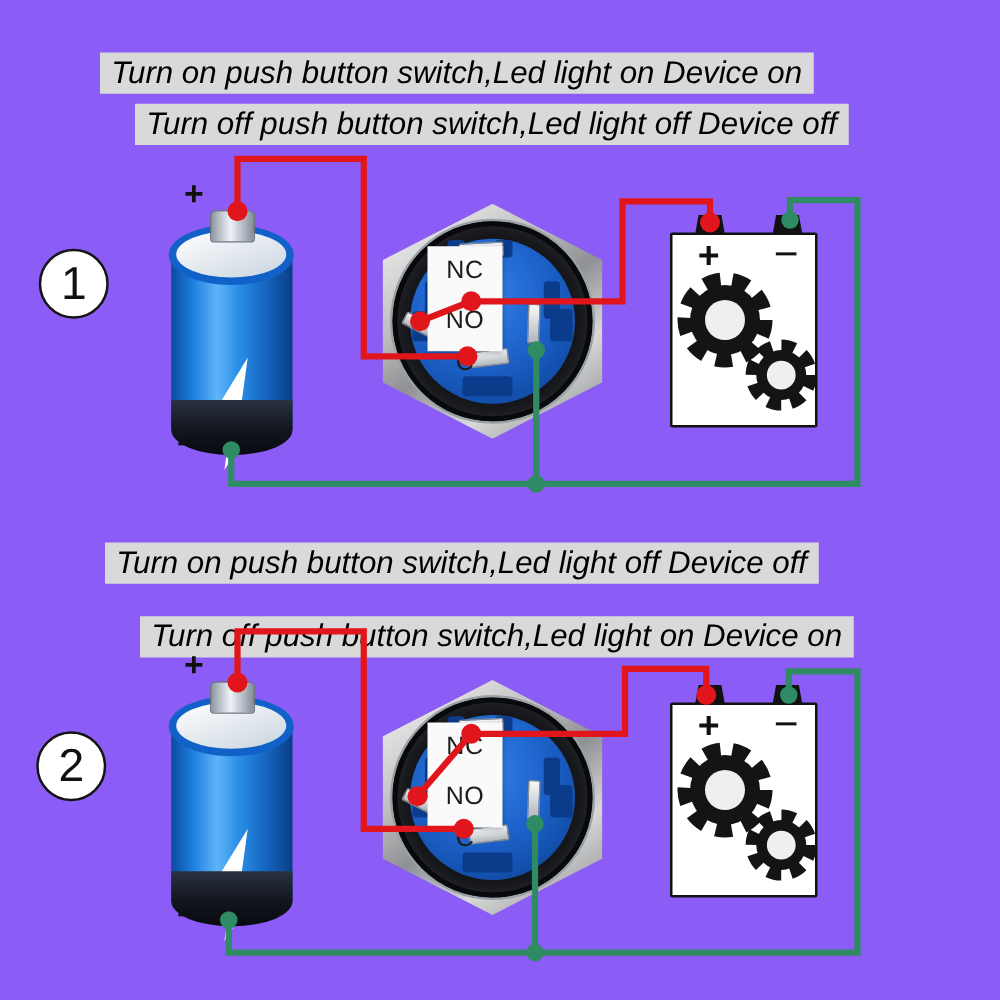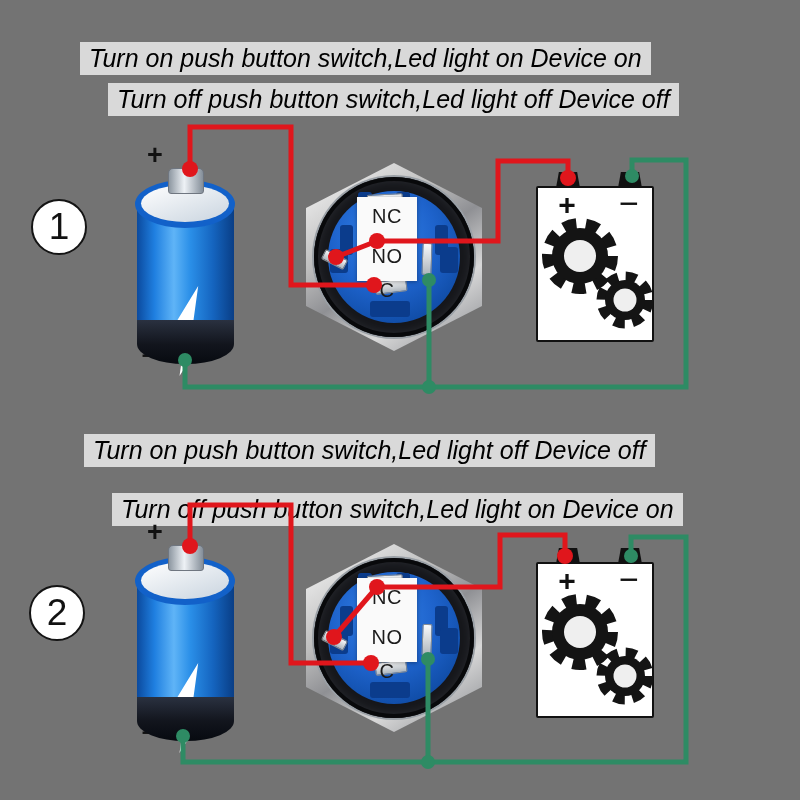--- a/index.html
+++ b/index.html
@@ -5,21 +5,21 @@
   :root{
     --wire-red:#e0161c;
     --wire-green:#2e8b64;
     --caption-bg:#d9d9d9;
     --switch-blue:#1e63cc;
     --battery-blue:#2196f3;
     --ink:#141414;
   }
   *{box-sizing:border-box;margin:0;padding:0}
   html,body{background:#fff}
-  #canvas{position:relative;width:800px;height:800px;background:#737373;overflow:hidden;
+  #canvas{position:relative;width:800px;height:800px;background:#8b5cf6;overflow:hidden;
           font-family:"Liberation Sans",sans-serif}
 
   
   .caption{position:absolute;background:var(--caption-bg);color:#000;
            font:italic 25px/31px "Liberation Sans",sans-serif;
            padding:1px 9px;white-space:nowrap}
 
   
   .step{position:absolute;width:56px;height:56px;border:2.5px solid #141414;border-radius:50%;
         background:#fff;display:flex;align-items:center;justify-content:center;
@@ -57,21 +57,21 @@
   .face{left:22px;top:28px;width:132px;height:132px;border-radius:50%;
         background:radial-gradient(circle at 42% 35%,#3584ea 0%,var(--switch-blue) 45%,#0f4ba4 80%,#0c3f8f 100%)}
   .slot{background:#0b3c8c;border-radius:3px}
   .sl-ta{left:52px;top:29px;width:14px;height:14px}
   .sl-tb{left:90px;top:29px;width:14px;height:14px}
   .sl-l{left:34px;top:62px;width:13px;height:30px}
   .sl-r{left:129px;top:62px;width:13px;height:30px}
   .sl-b{left:64px;top:138px;width:40px;height:16px}
   .sl-wl{left:24px;top:86px;width:18px;height:24px}
   .sl-wr{left:134px;top:84px;width:18px;height:26px}
-  .plate{left:51px;top:34px;width:60px;height:84px;background:#fafafa;
+  .plate{left:36px;top:34px;width:60px;height:84px;background:#fafafa;
          box-shadow:0 1px 4px rgba(0,0,0,.35)}
   .pbs-lbl{left:0;width:60px;text-align:center;color:#1b1b1b;font-size:20px;letter-spacing:.5px}
   .lbl-nc{top:8px}
   .lbl-no{top:48px}
   .lbl-c{top:82px}
   .lug{background:linear-gradient(180deg,#f8f9fa,#aeb6bd);border:1px solid #878d93;border-radius:2px}
   .lug-top{left:61px;top:31px;width:36px;height:12px;transform:rotate(-3deg)}
   .lug-mid{left:57px;top:75px;width:32px;height:11px;transform:rotate(-4deg)}
   .lug-bot{left:69px;top:117px;width:32px;height:13px;transform:rotate(-7deg)}
   .lug-left{left:16px;top:91px;width:25px;height:11px;transform:rotate(27deg)}

